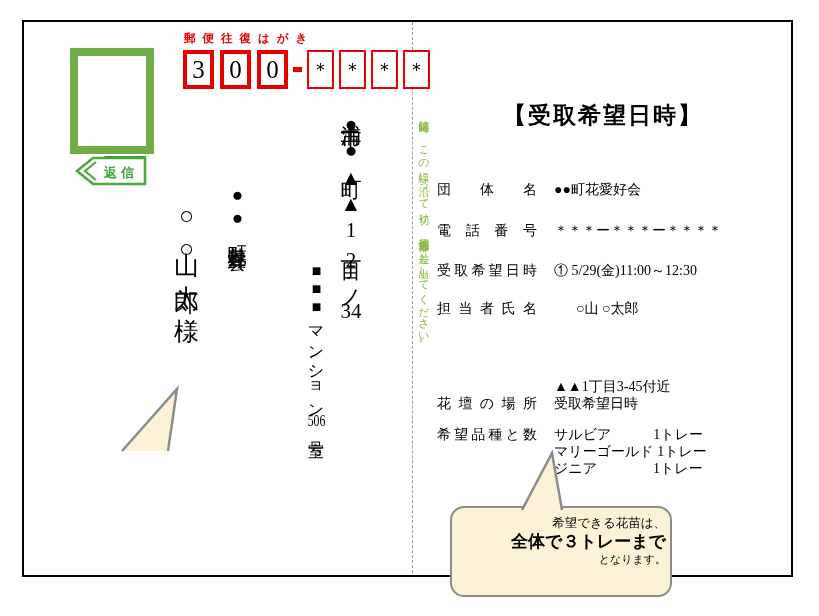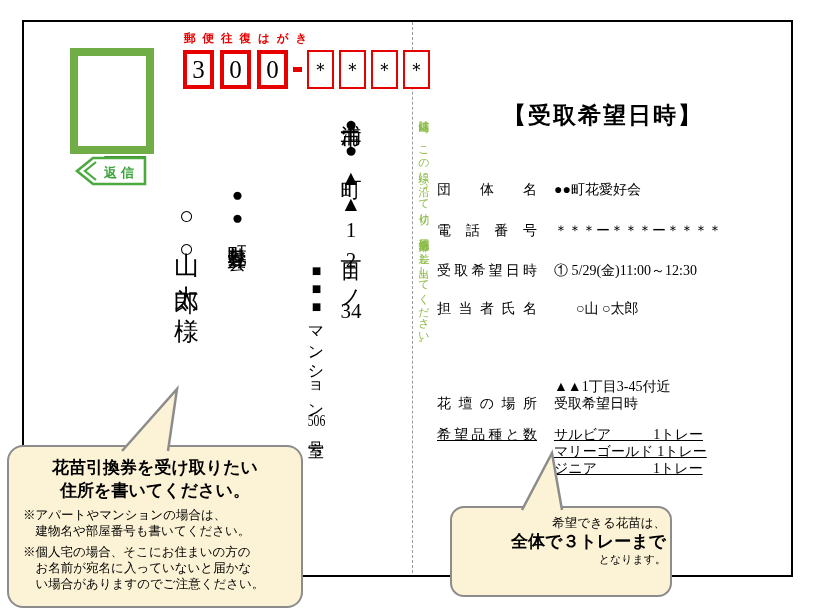--- a/index.html
+++ b/index.html
@@ -109,36 +109,27 @@
   </div>
   <div class="abs frow" style="top:300px;gap:22px;">
     <span class="flabel">担当者氏名</span>
     <span class="fvalue">○山 ○太郎</span>
   </div>
   <div class="abs frow" style="top:378px;align-items:flex-end;">
     <span class="flabel">花壇の場所</span>
     <span class="fvalue">▲▲1丁目3-45付近
 受取希望日時</span>
   </div>
-  <div class="abs frow" style="top:426px;text-decoration:underline;">
+  <div class="abs frow" style="top:426px;">
     <span class="flabel">希望品種と数</span>
     <span class="fvalue">サルビア　　　1トレー
 マリーゴールド 1トレー
 ジニア　　　　1トレー</span>
   </div>
 
-  <div class="abs bubble bubble-left">
-    <div class="bl-head">花苗引換券を受け取りたい
-住所を書いてください。</div>
-    <div class="bl-note">※アパートやマンションの場合は、
-　建物名や部屋番号も書いてください。</div>
-    <div class="bl-note">※個人宅の場合、そこにお住まいの方の
-　お名前が宛名に入っていないと届かな
-　い場合がありますのでご注意ください。</div>
-  </div>
 
   <div class="abs bubble bubble-right">
     <div class="br-l1">希望できる花苗は、</div>
     <div class="br-l2">全体で３トレーまで</div>
     <div class="br-l4">となります。</div>
   </div>
 
   <svg class="abs tails">
     <path d="M122,451 L177,389 L168,451" fill="#fcf3d6" stroke="#8c8c8c" stroke-width="2.5"></path>
     <path d="M522,510 L552,453 L562,510" fill="#fcf3d6" stroke="#8c8c8c" stroke-width="2.5"></path>

